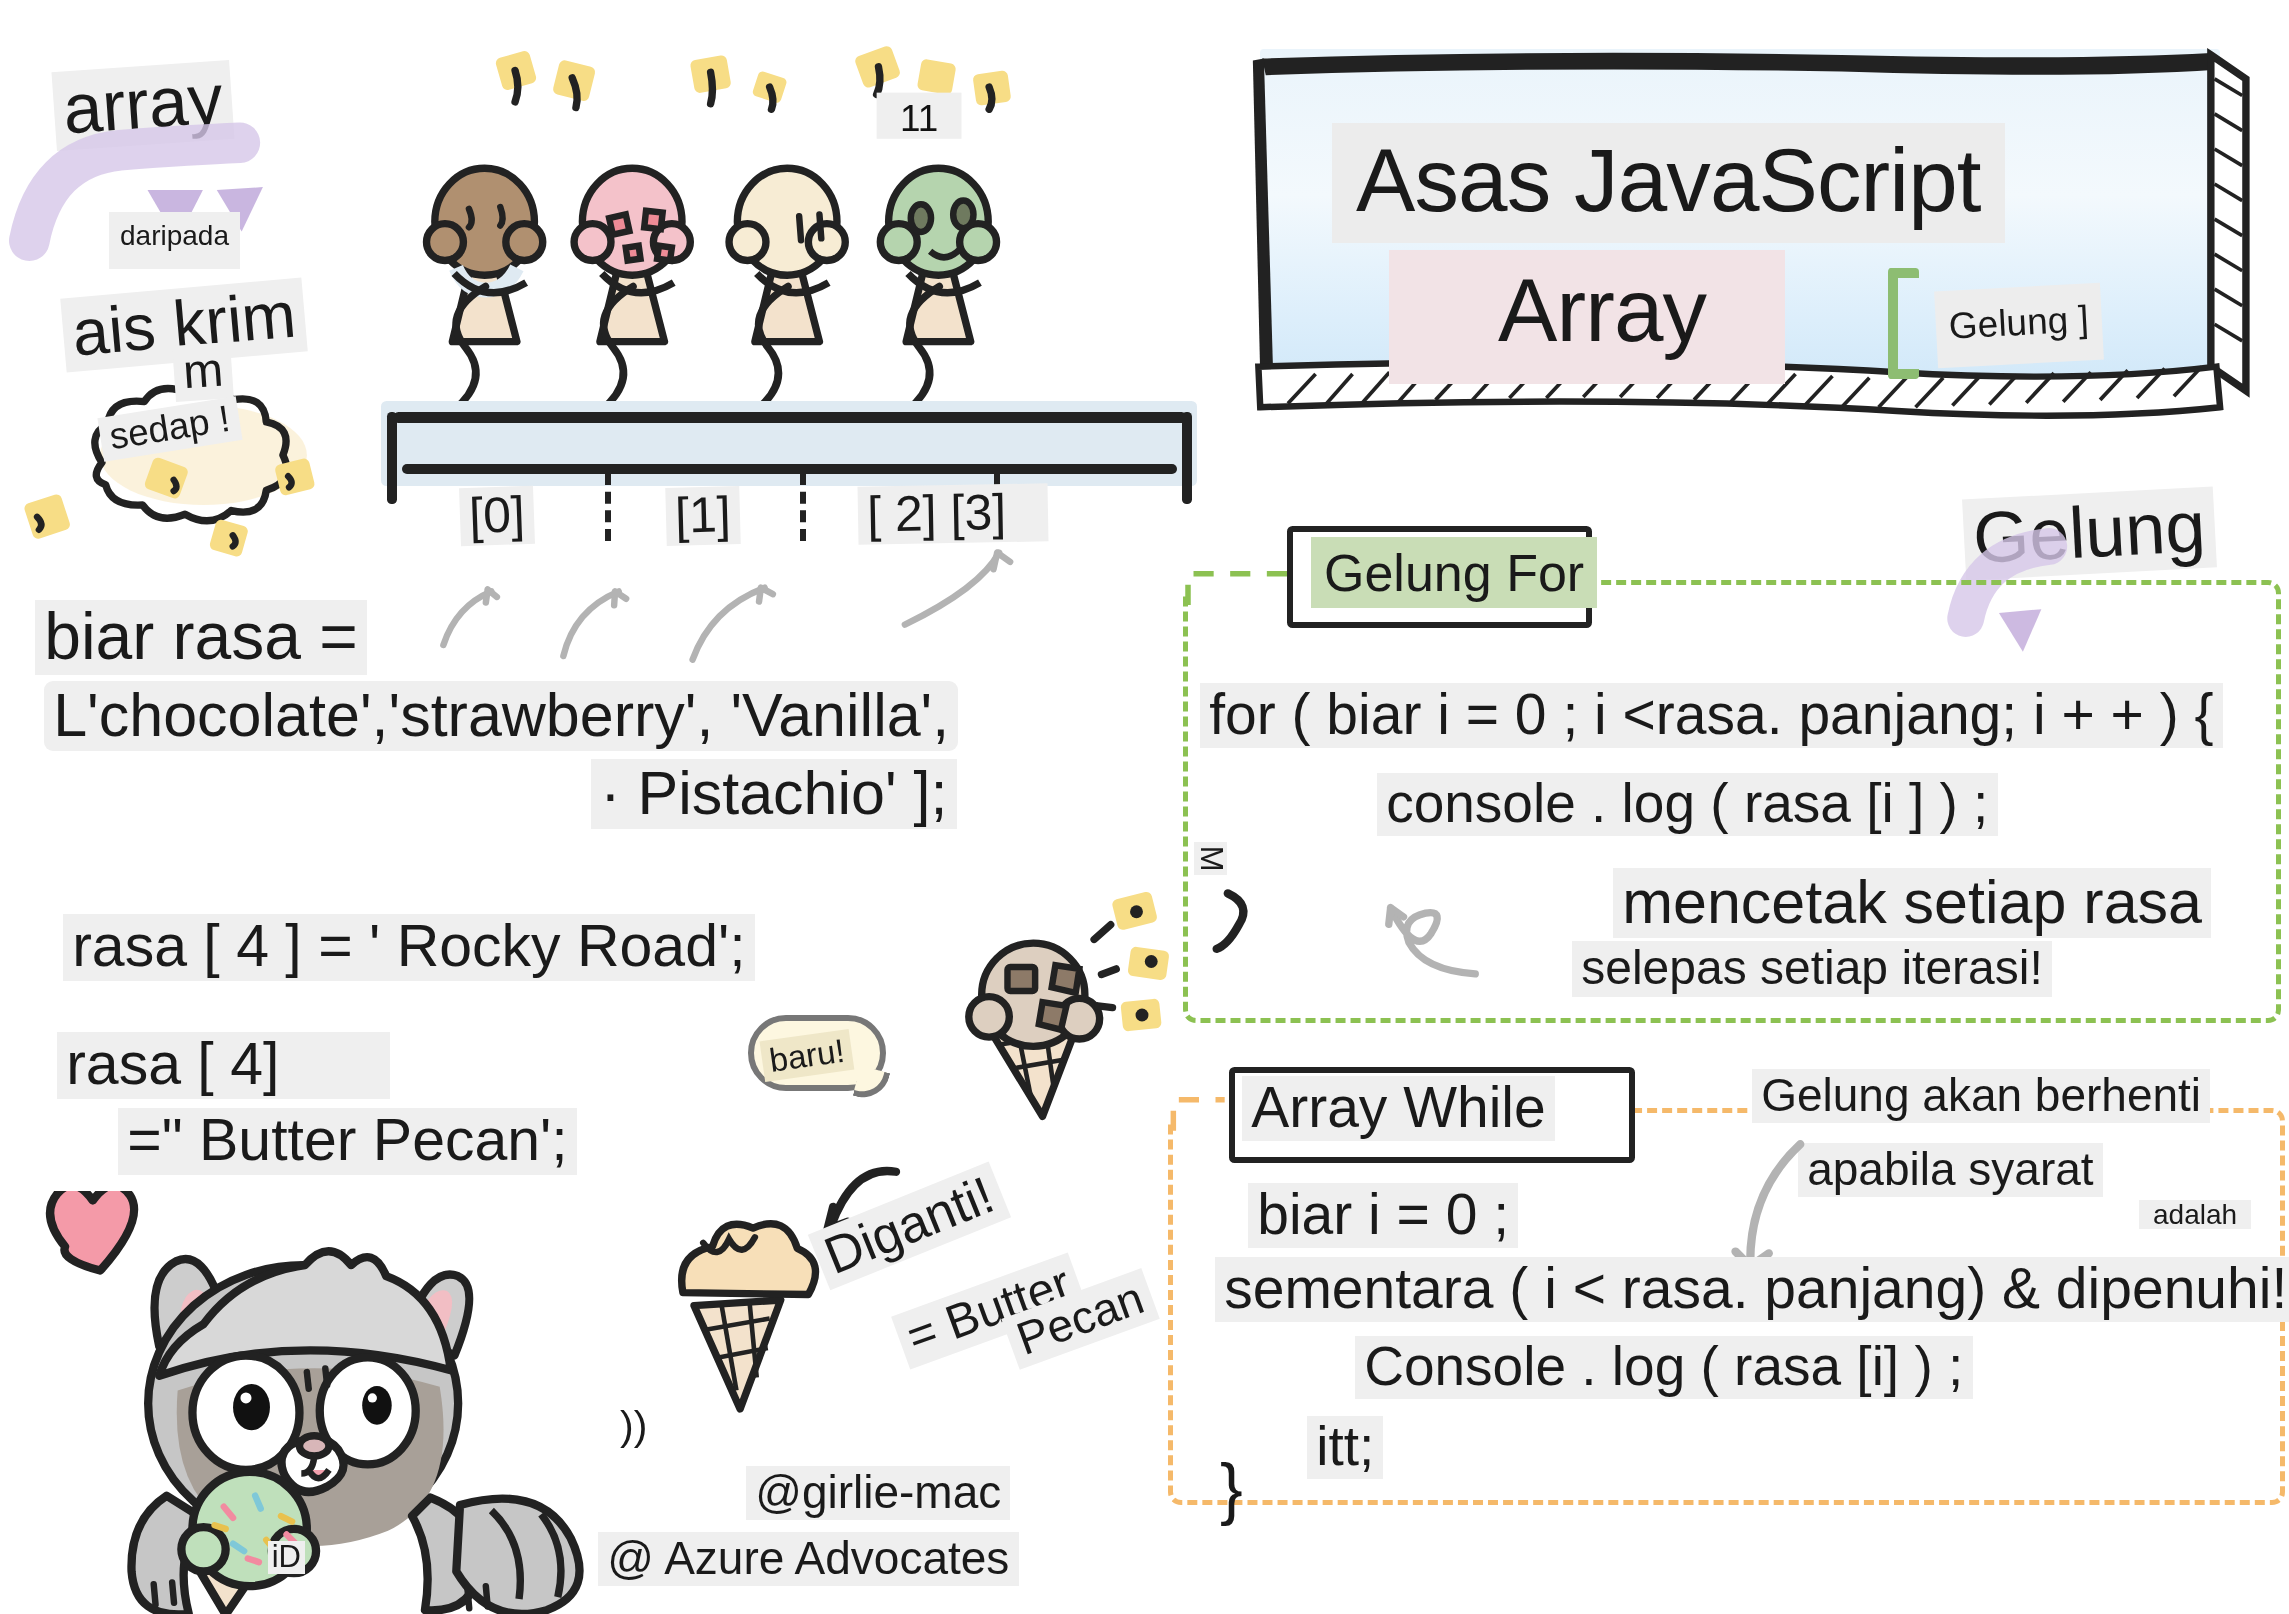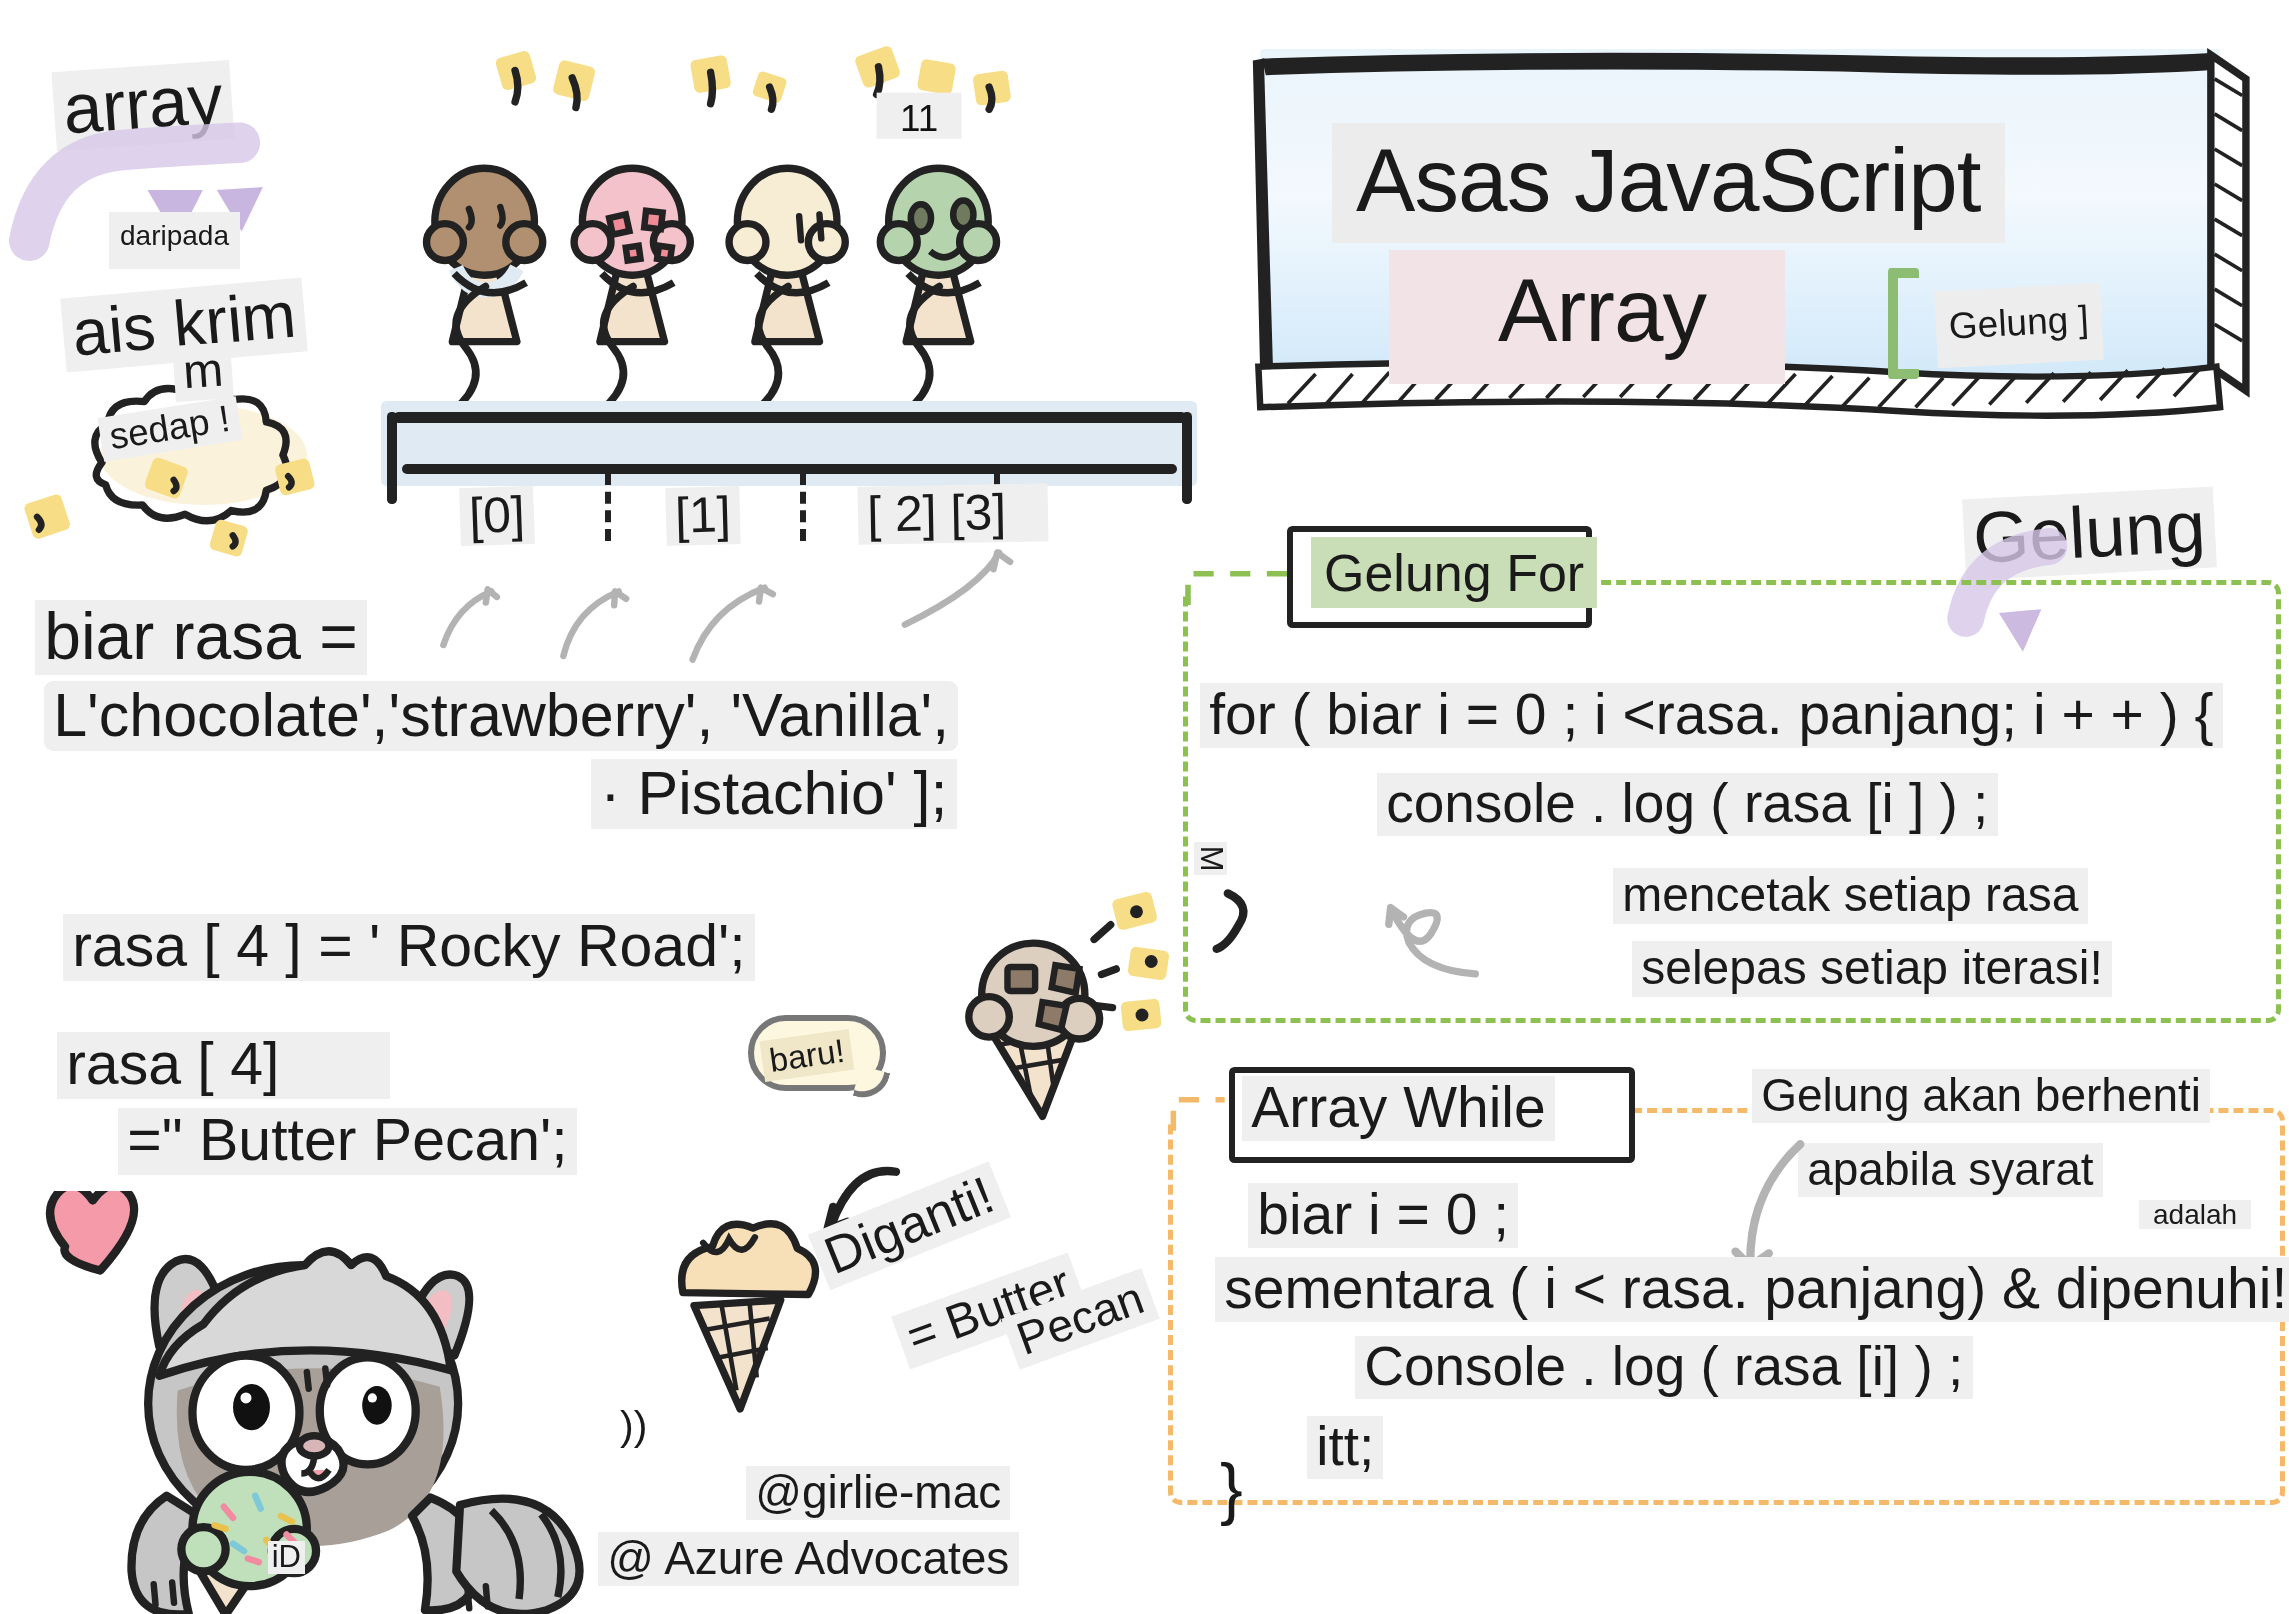--- a/index.html
+++ b/index.html
@@ -500,23 +500,23 @@
   <svg class="abs" style="left:1211px; top:886px; width:65px; height:74px;" viewBox="0 0 70 80">
     <path d="M18 8 q26 12 12 34 q-12 22 -24 26" stroke="#222" stroke-width="9" fill="none" stroke-linecap="round"></path>
   </svg>
 
   <svg class="abs" style="left:1357px; top:858px; width:185px; height:138px;" viewBox="0 0 200 150">
     <path d="M128 126 q-56 -4 -72 -34 q-10 -26 18 -32 q22 -4 6 22 q-16 24 -40 -20" stroke="#b3b3b3" stroke-width="8" fill="none" stroke-linecap="round"></path>
     <path d="M36 54 l14 10 M36 54 l-2 18" stroke="#b3b3b3" stroke-width="8" fill="none" stroke-linecap="round"></path>
   </svg>
 
   <div class="abs" style="left:1613px; top:868px;">
-    <span class="hl" style="font-size:48px;">mencetak setiap rasa</span>
-  </div>
-  <div class="abs" style="left:1598px; top:941px;padding-left:34px;">
+    <span class="hl" style="font-size:61px;">mencetak setiap rasa</span>
+  </div>
+  <div class="abs" style="left:1538px; top:941px;padding-left:34px;">
     <span class="hl" style="font-size:48px;">selepas setiap iterasi!</span>
   </div>
 
   <div class="dash-orange" style="left:1168px; top:1108px; width:1117px; height:397px;"></div>
   <div class="abs" style="left:1168px; top:1100px; width:406px; height:20px; background:#fff;"></div>
   <svg class="abs" style="left:1168px; top:1085px; width:425px; height:55px;" viewBox="0 0 460 60">
     <path d="M4 50 L4 16 L60 16" stroke="#f5b96a" stroke-width="6" fill="none" stroke-dasharray="22 18"></path>
     <path d="M300 16 L440 16" stroke="#f5b96a" stroke-width="6" fill="none" stroke-dasharray="22 18"></path>
   </svg>
 

